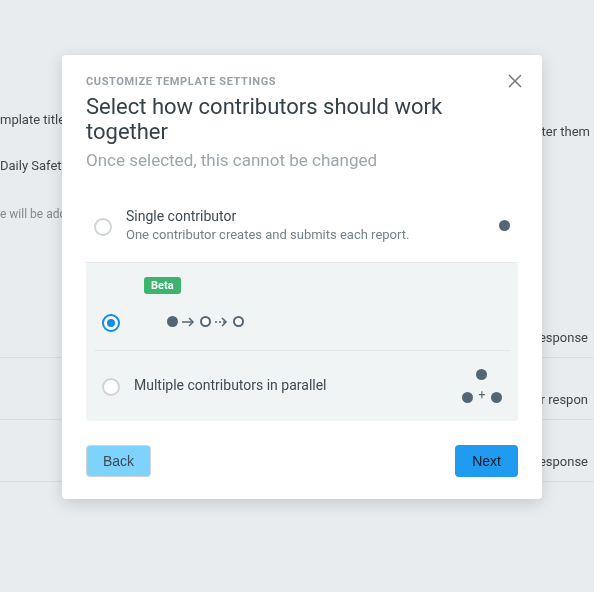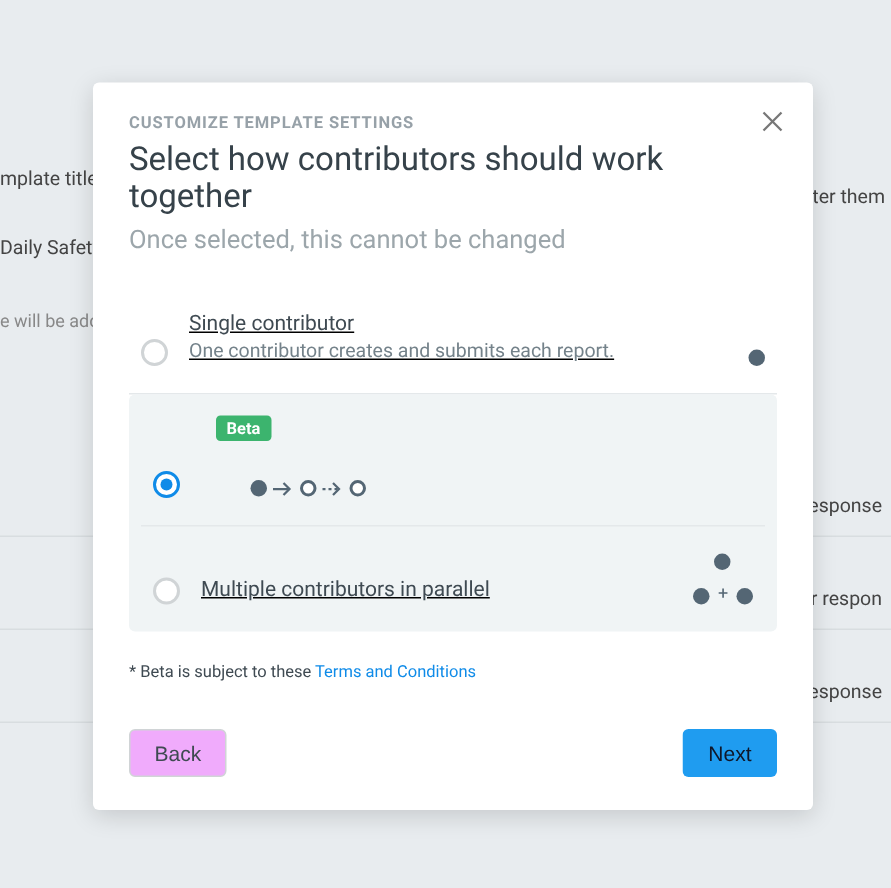--- a/index.html
+++ b/index.html
@@ -19,39 +19,39 @@
       box-shadow: 0 4px 16px rgba(0,0,0,0.15);
     }
     .modal-header { padding: 20px 24px 12px; position: relative; }
     .close-icon { position: absolute; top: 18px; right: 20px; cursor: pointer; color: #777; }
     .eyebrow { font-size: 11px; letter-spacing: 0.6px; color: #97a1a8; text-transform: uppercase; margin-bottom: 6px; font-weight: bold; }
     .title { font-size: 22px; color: #36424a; font-weight: 400; margin-bottom: 6px; }
     .subtitle { font-size: 17px; color: #9ca6ab; }
 
     .modal-body { padding: 8px 24px 8px; }
 
-    .option { display: flex; align-items: flex-end; gap: 14px; padding: 18px 8px; border-bottom: 1px solid #e4e8ea; text-decoration: underline; }
+    .option { display: flex; align-items: center; gap: 14px; padding: 18px 8px; border-bottom: 1px solid #e4e8ea; }
     .option.last { border-bottom: none; }
     .option .radio { flex: 0 0 18px; width: 18px; height: 18px; border: 2px solid #d0d4d6; border-radius: 50%; margin-top: 2px; background: #fff; cursor: pointer; display: flex; align-items: center; justify-content: center; }
     .option .radio.selected { border-color: #0f8be8; }
     .option .radio.selected::after { content: ""; width: 8px; height: 8px; background: #0f8be8; border-radius: 50%; display: block; }
     .option .text { flex: 1; }
     .opt-title { font-size: 14px; color: #3f4a52; margin-bottom: 2px; }
     .opt-desc { font-size: 13px; color: #74828a; line-height: 1.35; }
     .option .glyph { flex: 0 0 70px; display: flex; align-items: center; justify-content: flex-end; }
 
     .beta-group { background: #f0f4f5; border-radius: 4px; padding: 6px 8px 0; }
     .beta-badge { display: inline-block; background: #3cb46e; color: #fff; font-size: 11px; padding: 2px 7px; border-radius: 3px; margin: 8px 0 0 50px; font-weight: 700; }
 
     .footnote { font-size: 11px; color: #3f4a52; padding: 12px 24px 16px; }
     .footnote a { color: #0f8be8; text-decoration: none; cursor: pointer; }
 
     .modal-footer { display: flex; justify-content: space-between; align-items: center; padding: 16px 24px 22px; }
     .btn { font-size: 14px; padding: 7px 16px; border-radius: 4px; cursor: pointer; border: 1px solid transparent; }
-    .btn-secondary { background: #f0abfc; border-color: #d0d4d6; color: #3f4a52; }
+    .btn-secondary { background: #7dd3fc; border-color: #d0d4d6; color: #3f4a52; }
     .btn-primary { background: #1f9cf0; color: #0f172a; }
 
     .dot { width: 11px; height: 11px; border-radius: 50%; background: #546674; display: inline-block; }
     .dot.outline { background: #fff; border: 2px solid #546674; box-sizing: border-box; }
     .arrow-svg { display: inline-block; vertical-align: middle; margin: 0 3px; }
 
     .parallel-glyph { position: relative; width: 40px; height: 34px; }
     .parallel-glyph .d1 { position: absolute; top: 0; left: 14px; }
     .parallel-glyph .d2 { position: absolute; bottom: 0; left: 0; }
     .parallel-glyph .d3 { position: absolute; bottom: 0; right: 0; }
@@ -133,21 +133,18 @@
             <span class="dot d2"></span>
             <span class="plus">+</span>
             <span class="dot d3"></span>
           </div>
         </div>
       </div>
     </div>
 
   </div>
 
-  <div class="footnote">
-    <span>* Beta is subject to these </span><a>Terms and Conditions</a>
-  </div>
 
   <div class="modal-footer">
     <button class="btn btn-secondary">Back</button>
     <button class="btn btn-primary">Next</button>
   </div>
 </div>
 
 </body></html>

